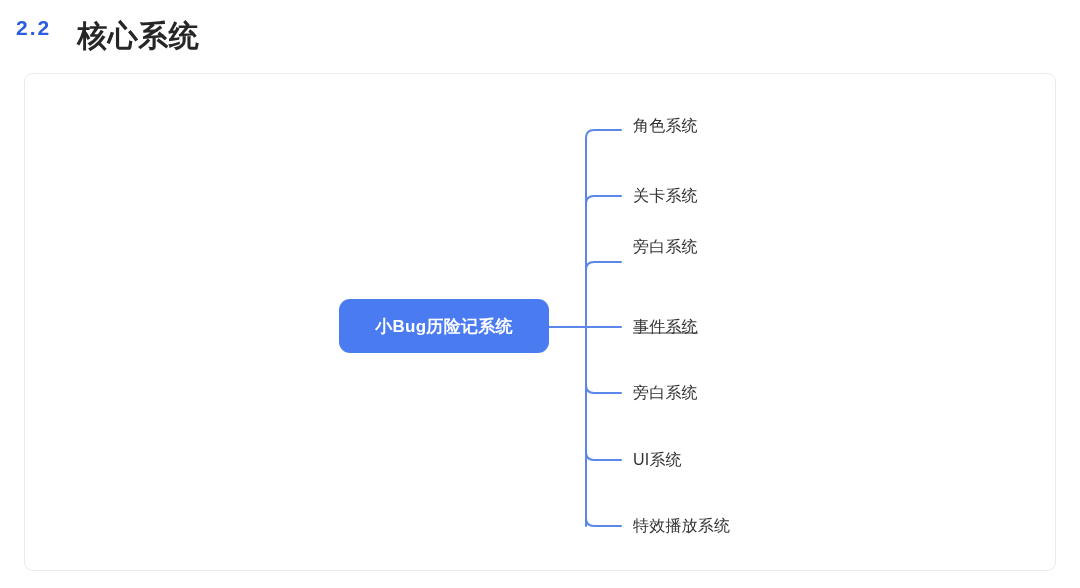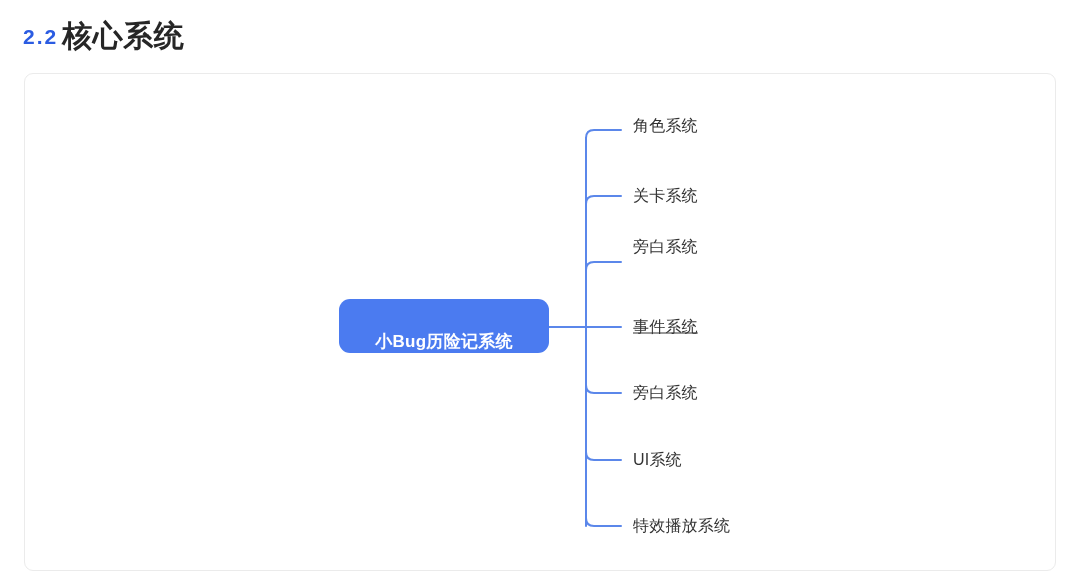--- a/index.html
+++ b/index.html
@@ -18,25 +18,25 @@
 
   .page {
     position: relative;
     width: 1080px;
     height: 588px;
   }
 
   
   .section-heading {
     position: absolute;
-    left: 23px;
+    left: 16px;
     top: 16px;
     display: flex;
-    align-items: center;
-    gap: 4px;
+    align-items: flex-start;
+    gap: 26px;
     white-space: nowrap;
   }
   .section-number {
     font-size: 21px;
     font-weight: bold;
     color: #2b5ce2;
     letter-spacing: 2px;
     font-family: "Liberation Sans", "DejaVu Sans", sans-serif;
   }
   .section-title {
@@ -79,21 +79,21 @@
   
   .root-node {
     position: absolute;
     left: 314px;
     top: 225px;
     width: 210px;
     height: 54px;
     background: #4b7bf0;
     border-radius: 11px;
     display: flex;
-    align-items: flex-end;
+    align-items: center;
     justify-content: center;
   }
   .root-node-label {
     color: #ffffff;
     font-size: 17px;
     font-weight: bold;
     letter-spacing: 0.3px;
     white-space: nowrap;
   }
 

